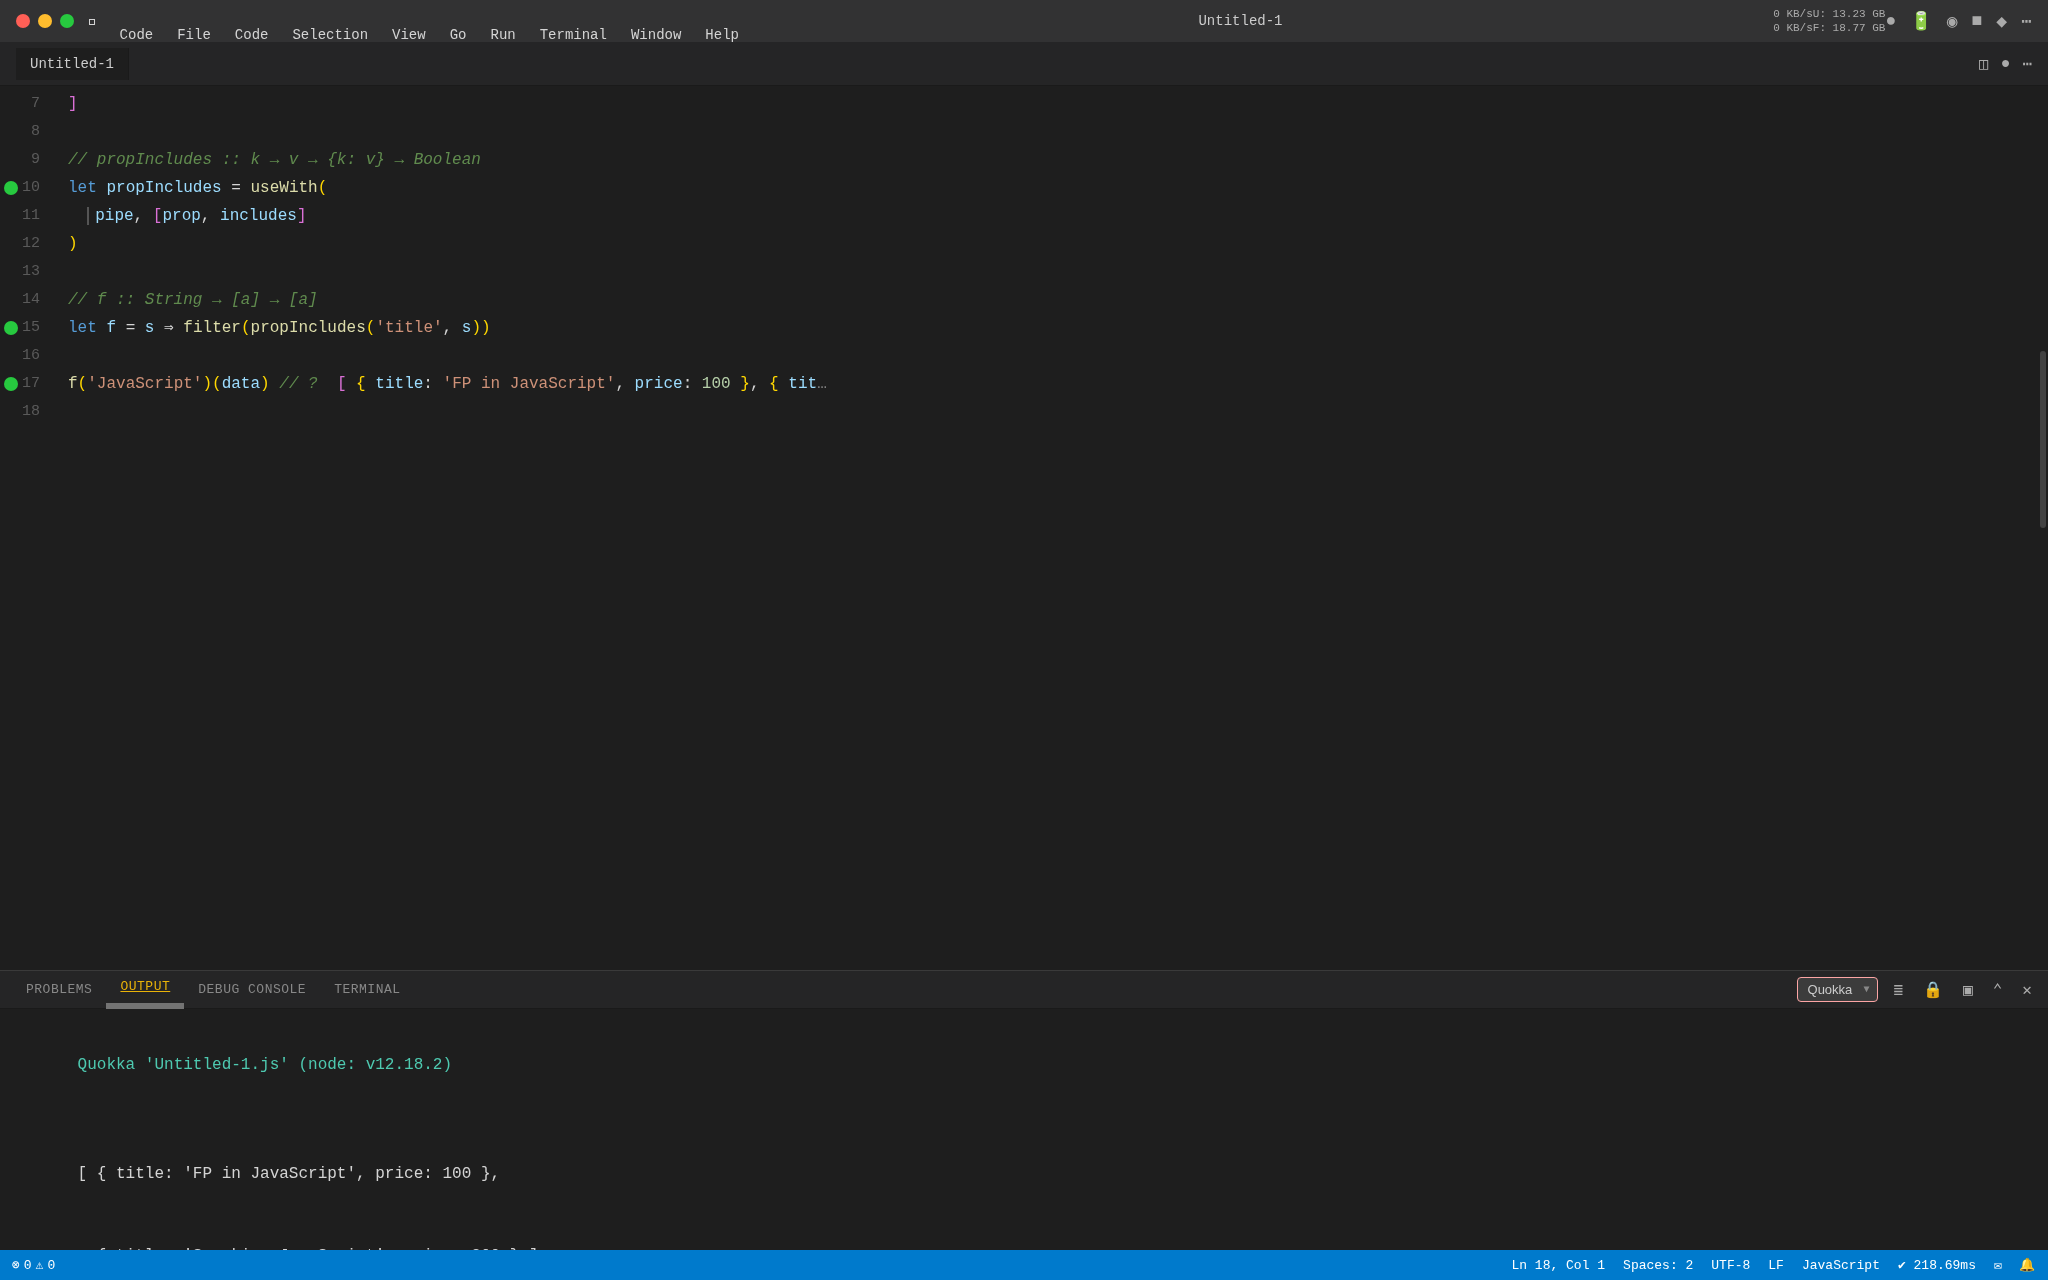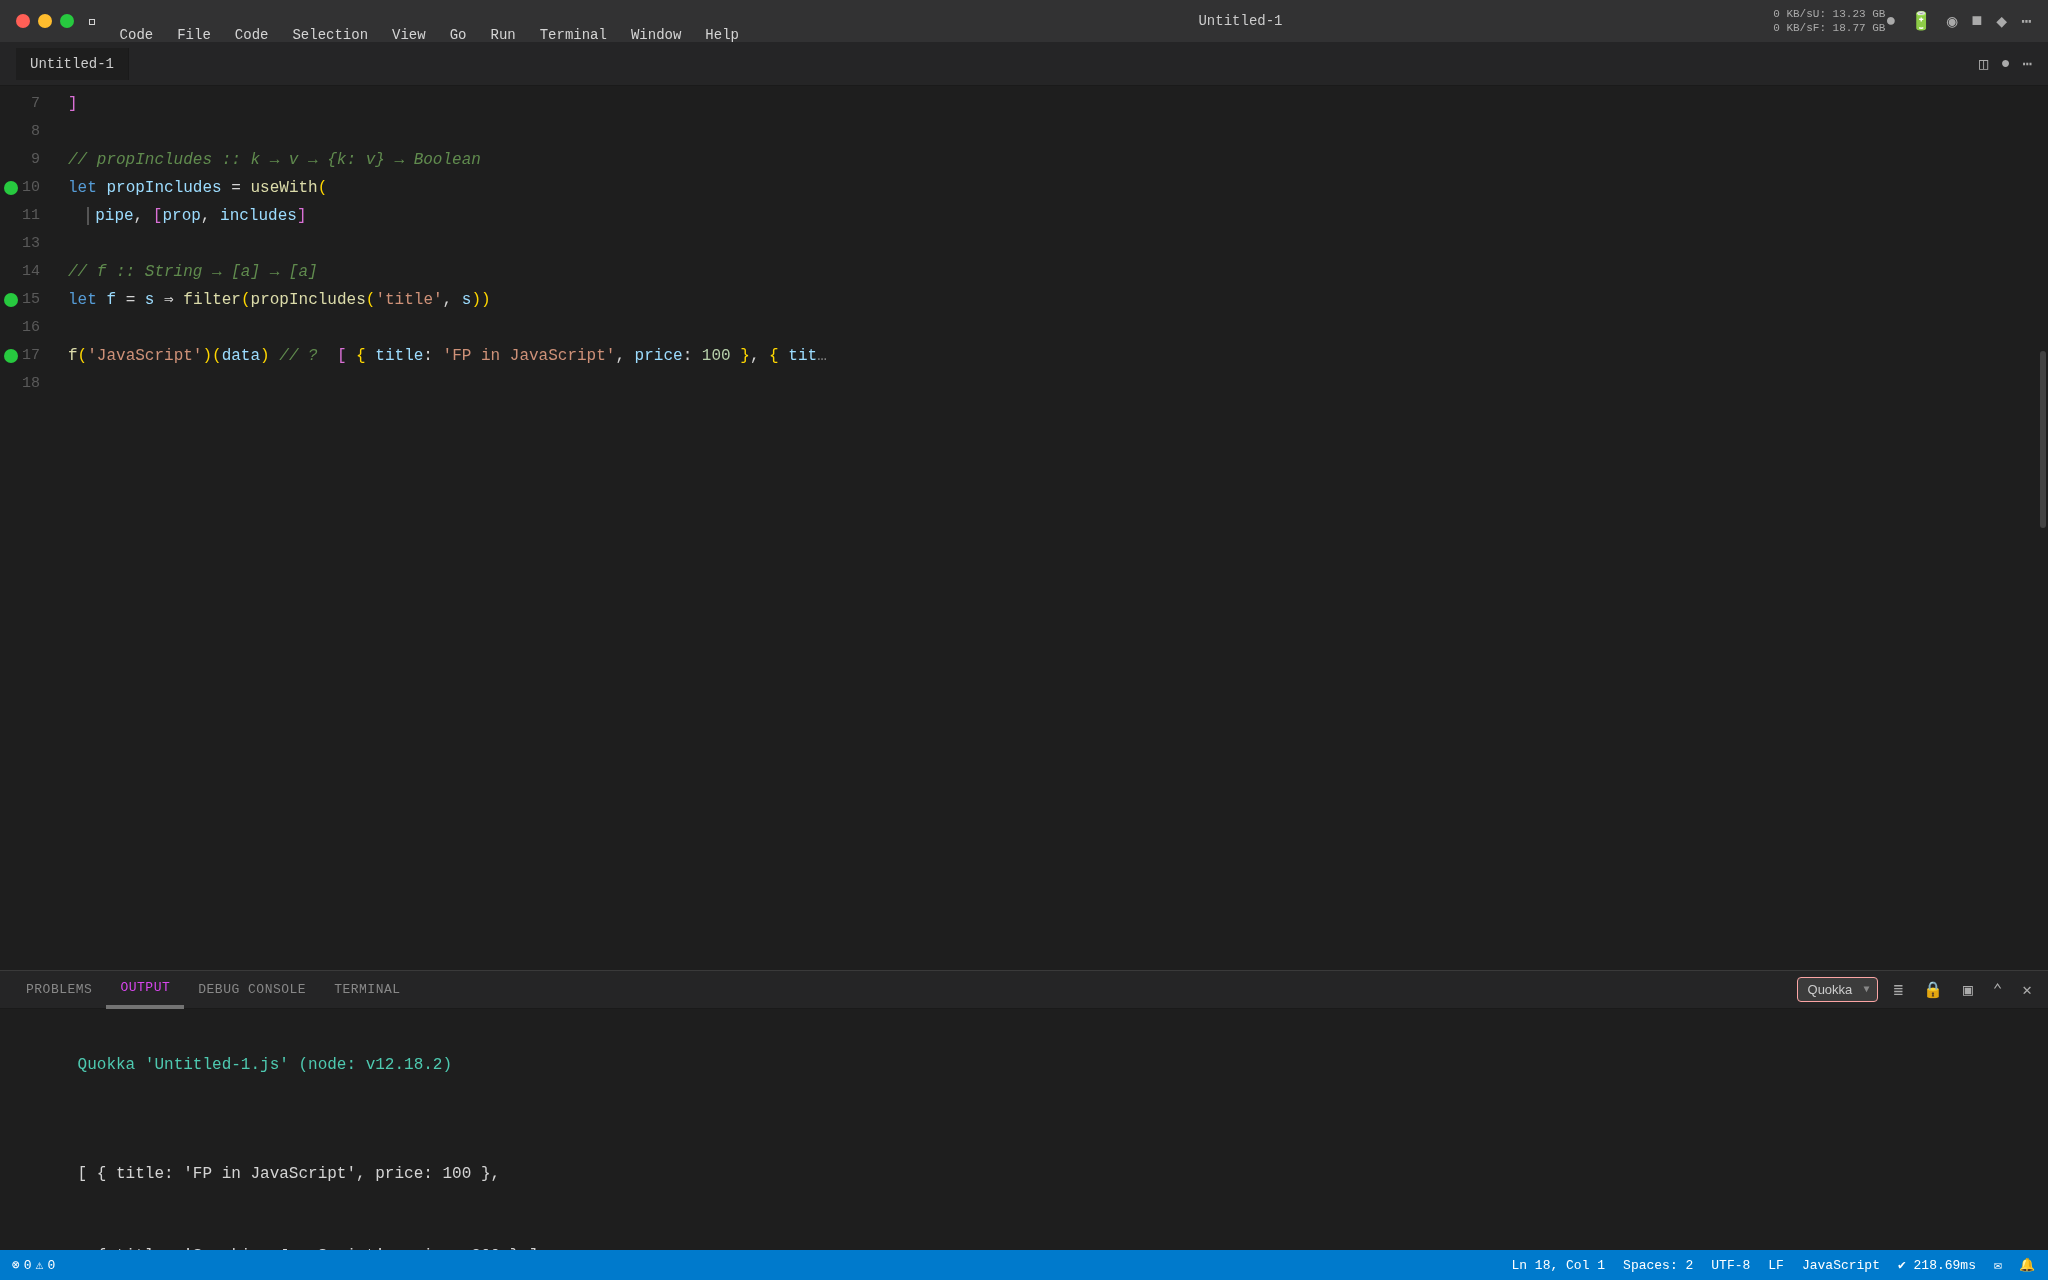--- a/index.html
+++ b/index.html
@@ -219,22 +219,23 @@
       height: 38px;
       display: flex;
       align-items: center;
       font-size: 13px;
       color: #888888;
       cursor: pointer;
       text-transform: uppercase;
       letter-spacing: 0.5px;
     }
     .panel-tab.active {
-      color: #d946ef;
-      border-bottom: 4px solid #737373;
+      color: #eab308;
+      border-bottom: 6px solid #737373;
+      text-decoration: underline;
     }
     .panel-tab-right {
       margin-left: auto;
       display: flex;
       align-items: center;
       gap: 12px;
     }
     .panel-select {
       background: #3c3c3c;
       border: 1px solid #fca5a5;
@@ -404,20 +405,24 @@
           10
         </div>
         <div class="code-content"><span class="kw">let</span> <span class="prop">propIncludes</span> <span class="op">=</span> <span class="fn">useWith</span><span class="paren">(</span></div>
       </div>
 
       <div class="code-line">
         <div class="line-gutter">11</div>
         <div class="code-content">  <span style="border-left:2px solid #555;padding-left:6px;"><span class="prop">pipe</span><span class="op">,</span> <span class="bracket">[</span><span class="prop">prop</span><span class="op">,</span> <span class="prop">includes</span><span class="bracket">]</span></span></div>
       </div>
 
+      <div class="code-line">
+        <div class="line-gutter">12</div>
+        <div class="code-content"><span class="paren">)</span></div>
+      </div>
 
       <div class="code-line">
         <div class="line-gutter">13</div>
         <div class="code-content"></div>
       </div>
 
       <div class="code-line">
         <div class="line-gutter">14</div>
         <div class="code-content"><span class="cmt">// f :: String → [a] → [a]</span></div>
       </div>

